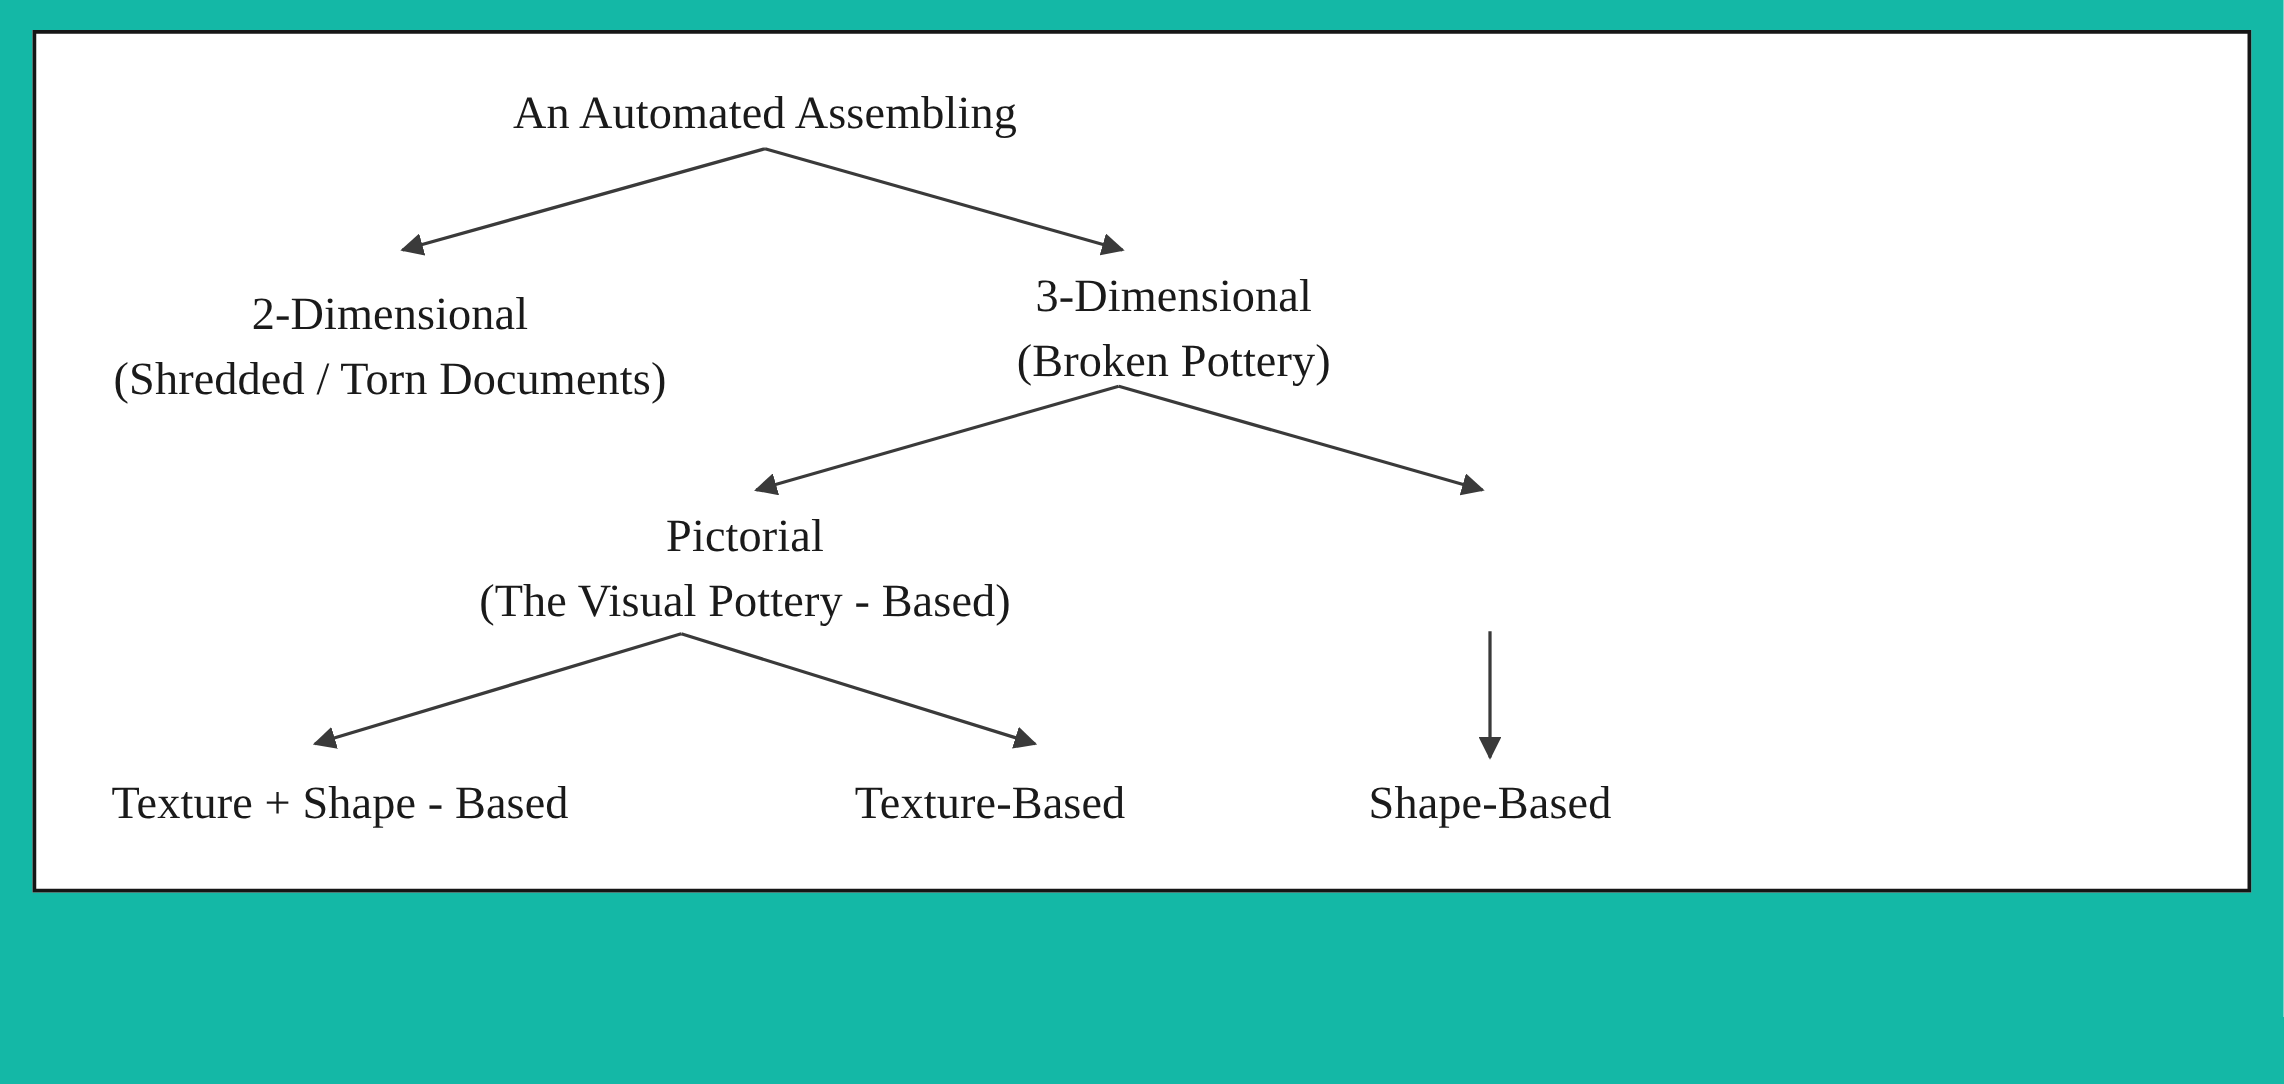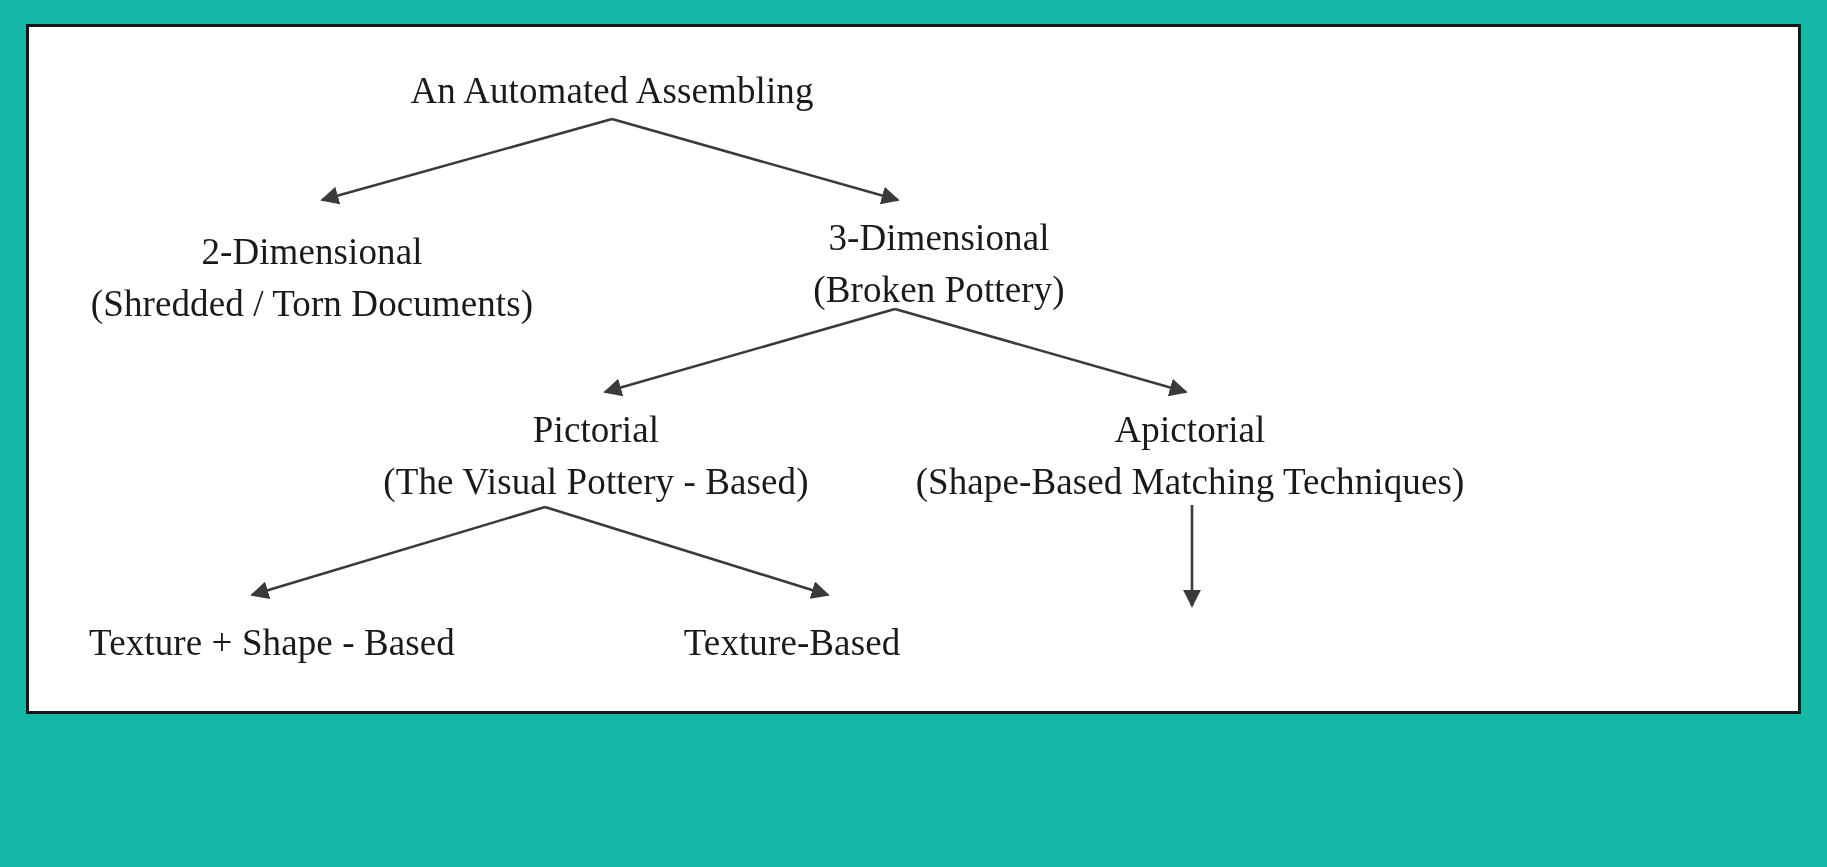--- a/index.html
+++ b/index.html
@@ -97,27 +97,26 @@
   <div class="node" style="left:895px; top:215px;margin-left:44px;">
     <span class="line1">3-Dimensional</span>
     <span class="line2">(Broken Pottery)</span>
   </div>
 
   <div class="node" style="left:580px; top:407px;margin-left:16px;">
     <span class="line1">Pictorial</span>
     <span class="line2">(The Visual Pottery - Based)</span>
   </div>
 
-  <div class="node" style="left:1190px; top:407px;">
-    <span class="line1">Apictorial</span>
-    <span class="line2">(Shape-Based Matching Techniques)</span>
-  </div>
 
   <div class="node leaf" style="left:272px; top:620px;">
     <span class="line1">Texture + Shape - Based</span>
   </div>
 
   <div class="node leaf" style="left:792px; top:620px;">
     <span class="line1">Texture-Based</span>
   </div>
 
+  <div class="node leaf" style="left:1192px; top:620px;">
+    <span class="line1">Shape-Based</span>
+  </div>
 
 </div>
 
 </body></html>

